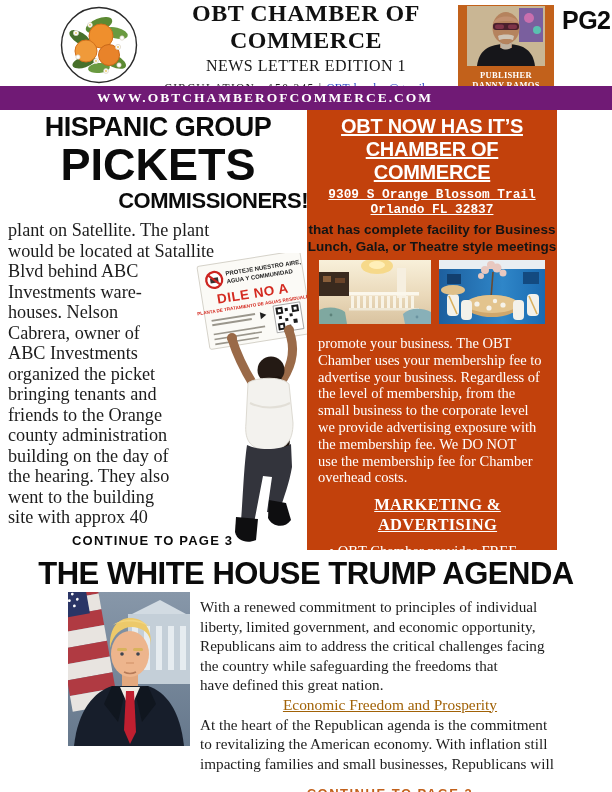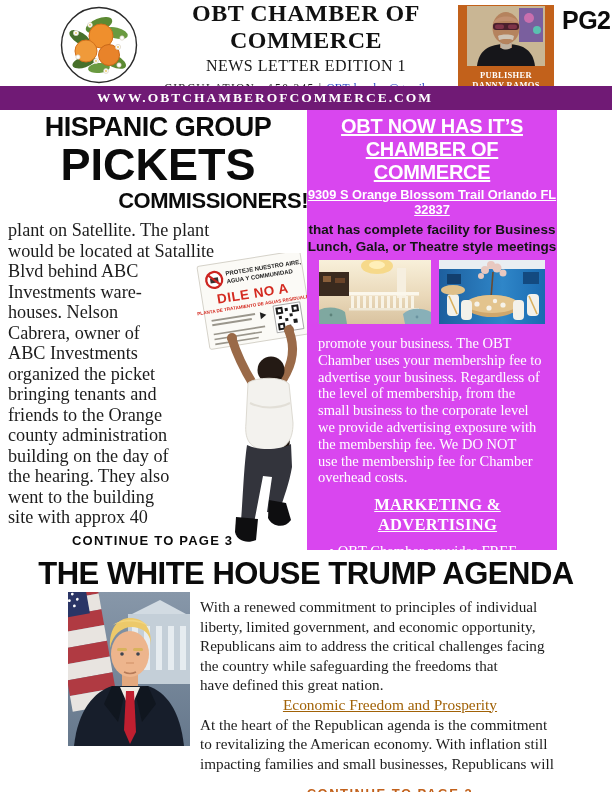--- a/index.html
+++ b/index.html
@@ -30,26 +30,26 @@
   .lh { text-align:center; font-family:"Liberation Sans", sans-serif; font-weight:bold; color:#0b0b0b; letter-spacing:-.5px; }
   .lh1 { font-size:27px; line-height:29px; }
   .lh2 { font-size:45px; line-height:45px; letter-spacing:0px; }
   .lh3 { font-size:22px; line-height:28px;text-align:right; }
   .left-body { margin-top:5px; font-size:18.2px; line-height:20.5px; color:#1c1c1c; }
   .left-continue { margin-top:5px; margin-left:64px; font-family:"Liberation Sans", sans-serif;
                    font-weight:bold; font-size:13px; letter-spacing:1.2px; color:#0b0b0b; cursor:pointer; }
   .protest { left:192px; top:253px; width:126px; height:302px; }
 
   
-  .panel { left:307px; top:110px; width:250px; height:440px; background:#d946ef; padding-top:5px; }
+  .panel { left:307px; top:110px; width:250px; height:440px; background:#c2410c; padding-top:5px; }
   .ph { text-align:center; color:#ffffff; font-family:"Liberation Sans", sans-serif; font-weight:bold;
         font-size:20px; line-height:23px; text-decoration:underline; letter-spacing:-.3px; }
   .p-office { text-align:center; color:#fff; font-family:"Liberation Sans", sans-serif; font-weight:bold;
               font-size:13.5px; margin-top:5px; }
-  .p-addr { text-align:center; color:#fff; font-family:Liberation Sans, sans-serif; font-weight:bold;
+  .p-addr { text-align:center; color:#fff; font-family:Liberation Mono, monospace; font-weight:bold;
             font-size:12.8px; margin-top:3px; text-decoration:underline; cursor:pointer; }
   .p-fac { text-align:center; color:#141414; font-family:"Liberation Sans", sans-serif; font-weight:bold;
            font-size:13.5px; line-height:17px; margin-top:4px; }
   .p-photos { margin-top:5px; display:flex; justify-content:center; gap:8px; }
   .p-body { margin:7px 10px 0 11px; color:#fff; font-size:14.5px; line-height:16.8px; }
   .p-mkt { text-align:center; color:#fff; font-weight:bold; font-size:16.5px; margin-top:9px;
            text-decoration:underline; letter-spacing:.3px;padding-left:11px; }
   .p-bullet { margin:8px 8px 0 22px; color:#fff; font-size:14.6px; line-height:16.6px;
               padding-left:13px; text-indent:-13px; }
   .p-continue { margin-top:8px; margin-left:11px; color:#fff; font-family:"Liberation Sans", sans-serif;

